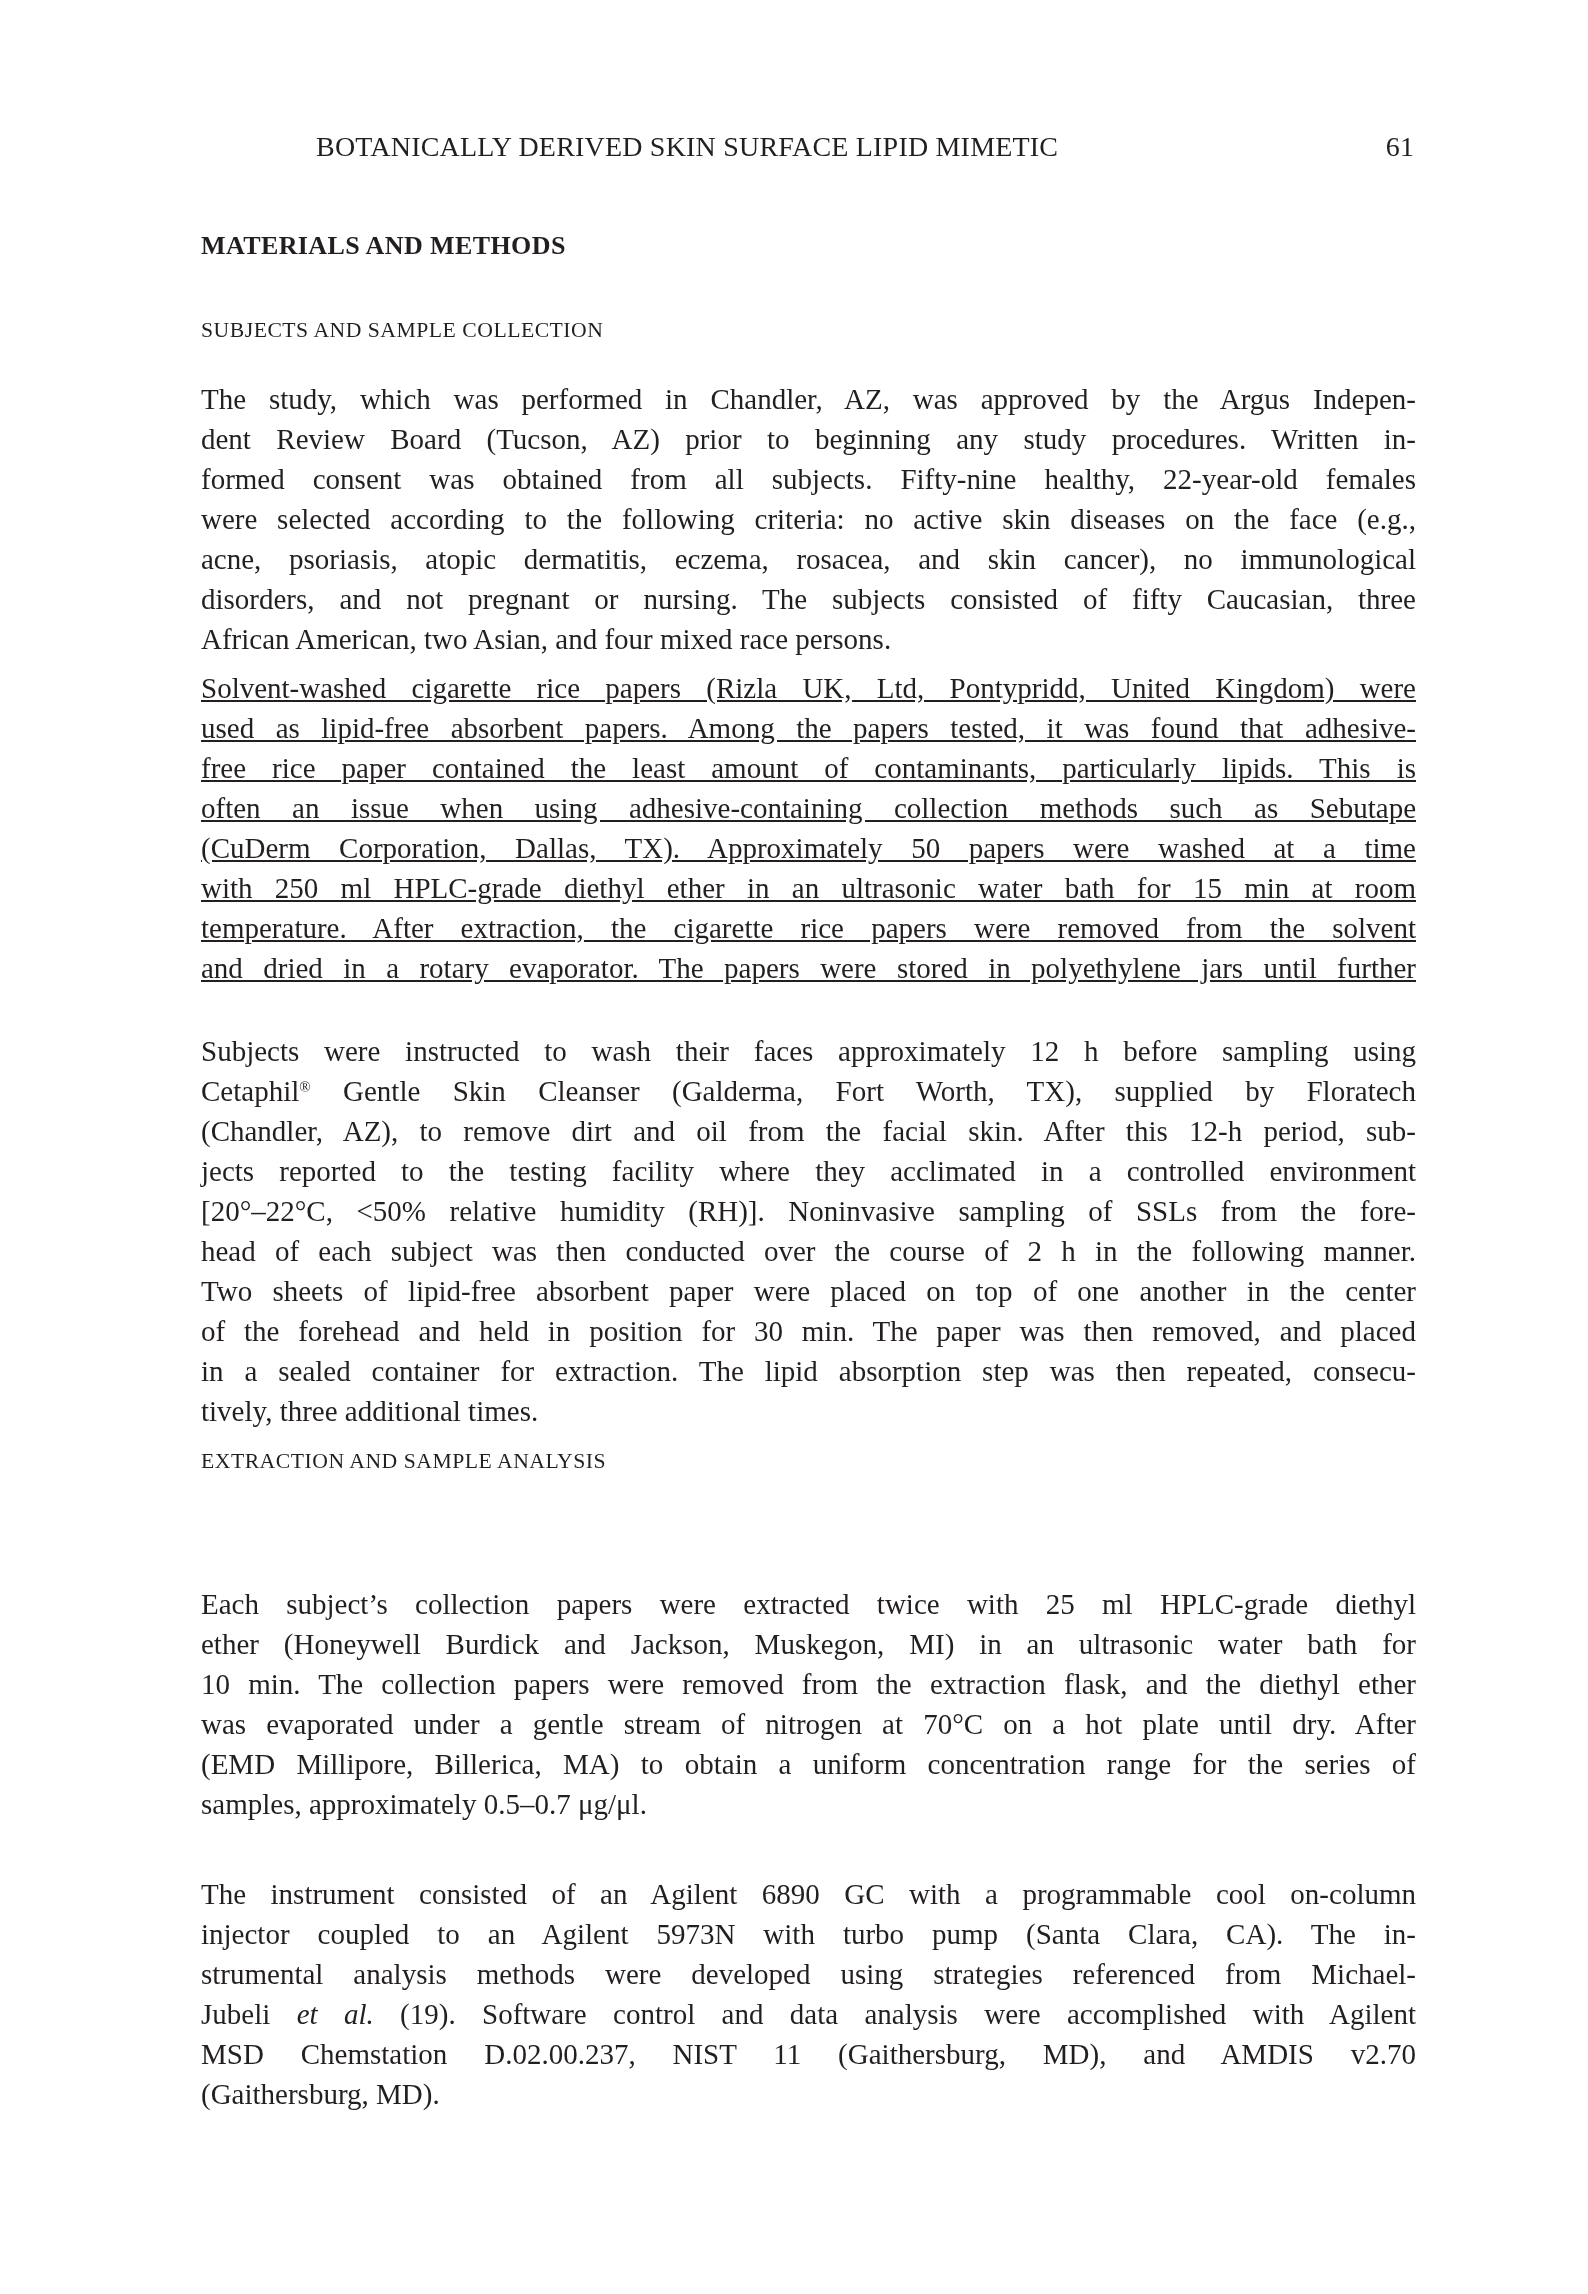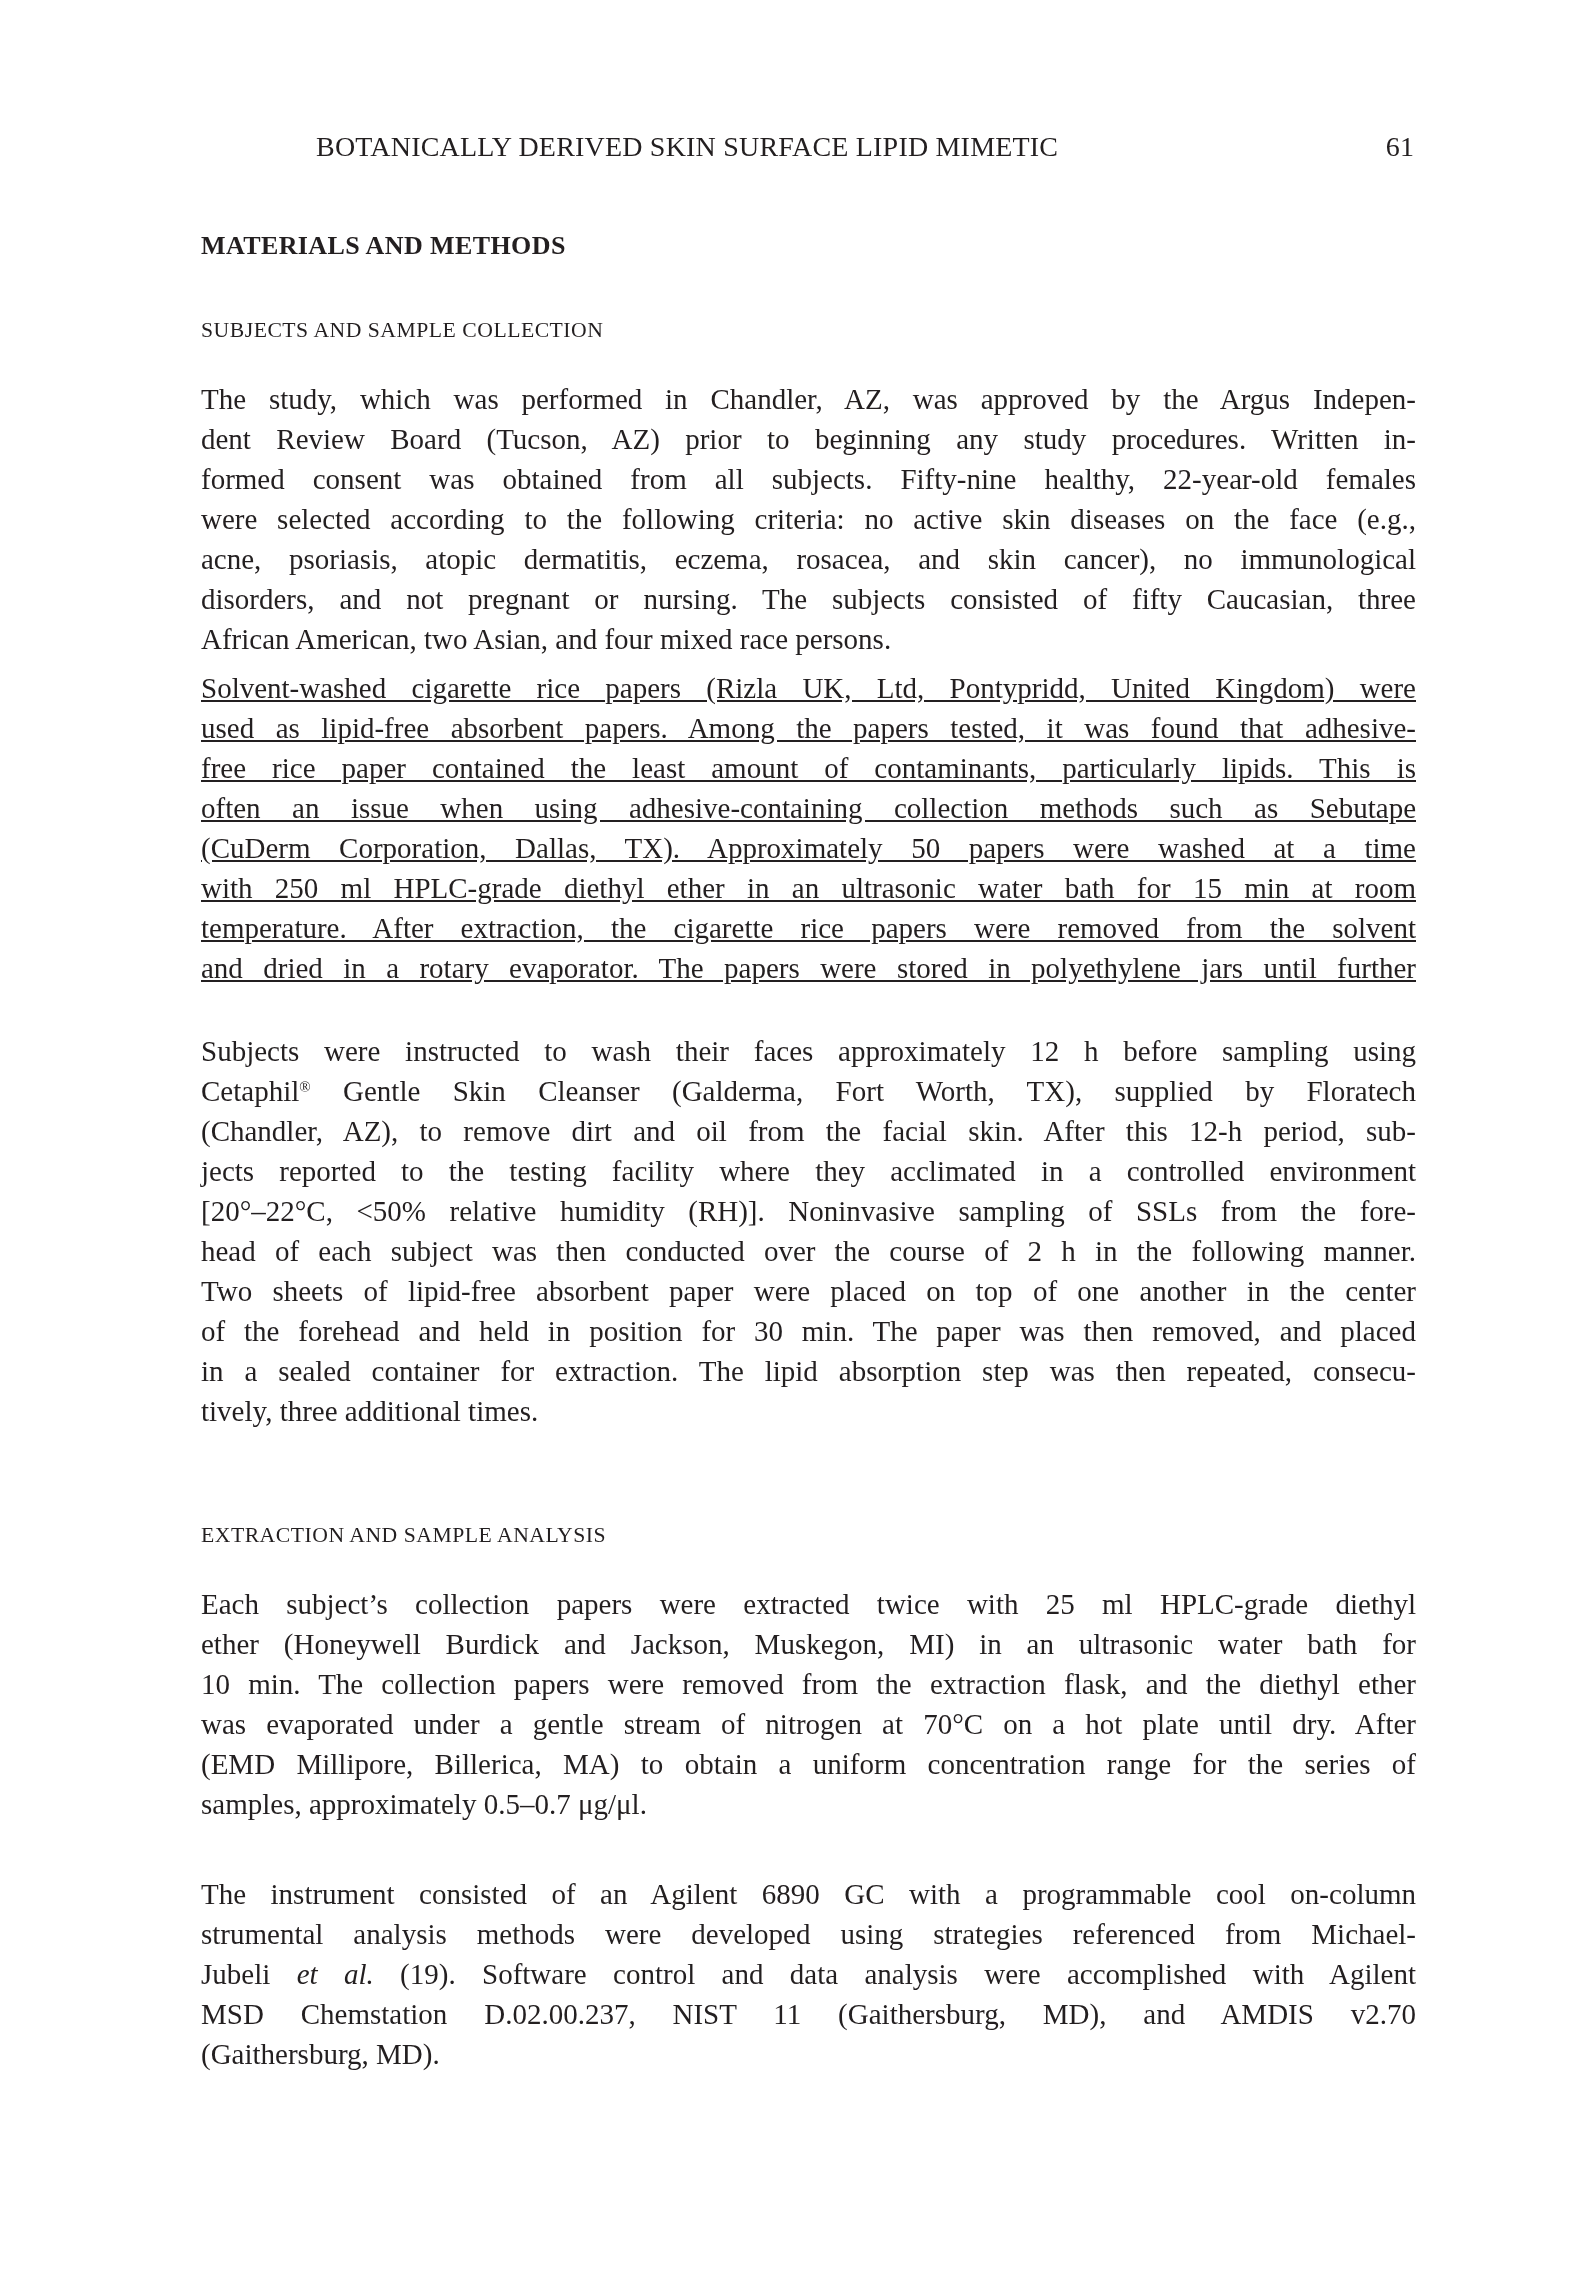--- a/index.html
+++ b/index.html
@@ -57,31 +57,32 @@
   <span class="ln">(Chandler, AZ), to remove dirt and oil from the facial skin. After this 12-h period, sub-</span>
   <span class="ln">jects reported to the testing facility where they acclimated in a controlled environment</span>
   <span class="ln">[20°–22°C, &lt;50% relative humidity (RH)]. Noninvasive sampling of SSLs from the fore-</span>
   <span class="ln">head of each subject was then conducted over the course of 2 h in the following manner.</span>
   <span class="ln">Two sheets of lipid-free absorbent paper were placed on top of one another in the center</span>
   <span class="ln">of the forehead and held in position for 30 min. The paper was then removed, and placed</span>
   <span class="ln">in a sealed container for extraction. The lipid absorption step was then repeated, consecu-</span>
   <span class="ln last">tively, three additional times.</span>
 </div>
 
-<div class="blk sub-head" style="top:1518px;">EXTRACTION AND SAMPLE ANALYSIS</div>
+<div class="blk sub-head" style="top:1444px;">EXTRACTION AND SAMPLE ANALYSIS</div>
 
 <div class="blk para" style="top:1584px;">
   <span class="ln">Each subject’s collection papers were extracted twice with 25 ml HPLC-grade diethyl</span>
   <span class="ln">ether (Honeywell Burdick and Jackson, Muskegon, MI) in an ultrasonic water bath for</span>
   <span class="ln">10 min. The collection papers were removed from the extraction flask, and the diethyl ether</span>
   <span class="ln">was evaporated under a gentle stream of nitrogen at 70°C on a hot plate until dry. After</span>
   <span class="ln">(EMD Millipore, Billerica, MA) to obtain a uniform concentration range for the series of</span>
   <span class="ln last">samples, approximately 0.5–0.7 μg/μl.</span>
 </div>
 
 <div class="blk para" style="top:1874px;">
   <span class="ln">The instrument consisted of an Agilent 6890 GC with a programmable cool on-column</span>
+  <span class="ln">injector coupled to an Agilent 5973N with turbo pump (Santa Clara, CA). The in-</span>
   <span class="ln">strumental analysis methods were developed using strategies referenced from Michael-</span>
   <span class="ln"><span>Jubeli</span> <i>et al.</i><span> (19). Software control and data analysis were accomplished with Agilent</span></span>
   <span class="ln">MSD Chemstation D.02.00.237, NIST 11 (Gaithersburg, MD), and AMDIS v2.70</span>
   <span class="ln last">(Gaithersburg, MD).</span>
 </div>
 
 
 </body></html>

